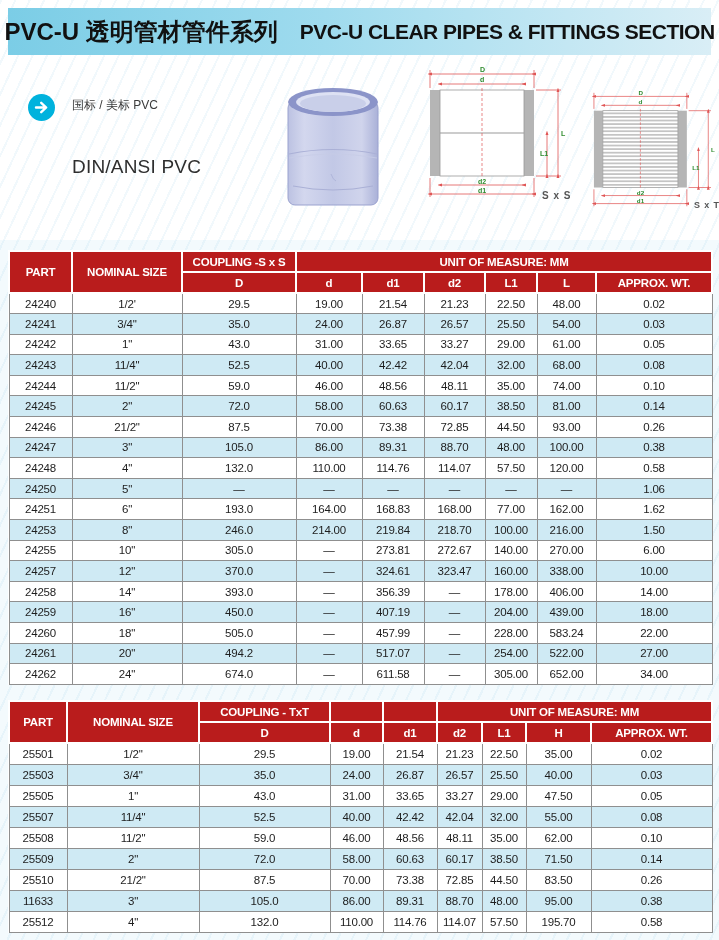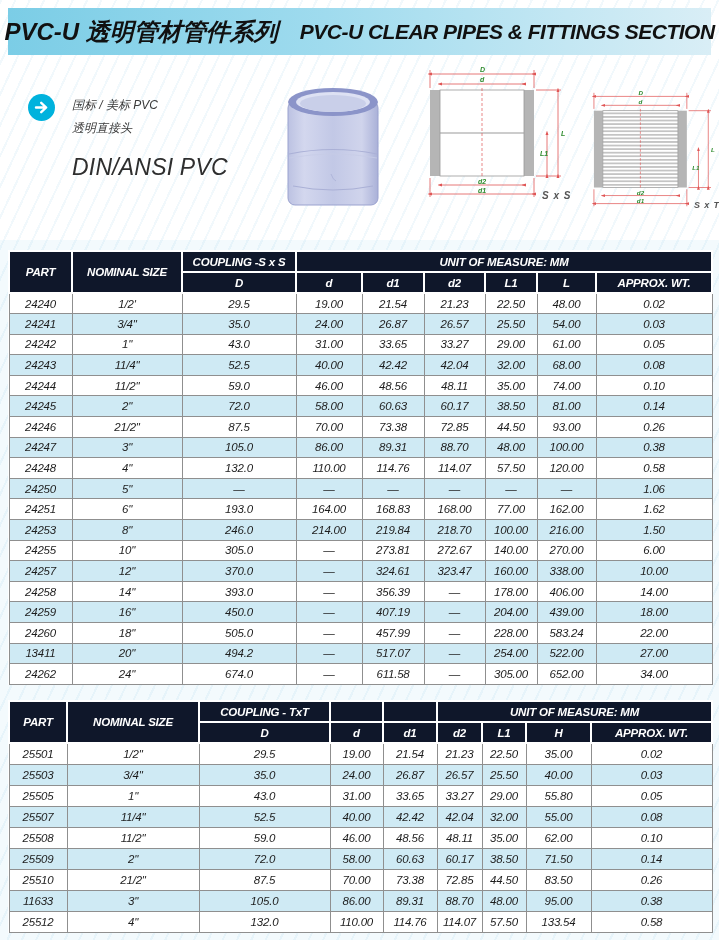--- a/index.html
+++ b/index.html
@@ -6,58 +6,57 @@
   html,body { width:719px; }
   body {
     font-family:"Liberation Sans", sans-serif;
     background:#ffffff;
   }
   .page {
     position:relative; width:719px; height:940px; overflow:hidden;
     background:
       repeating-linear-gradient(115deg, rgba(120,190,225,0.10) 0 2px, rgba(255,255,255,0) 2px 13px),
       linear-gradient(180deg,#ffffff 0 240px,#f3fafd 240px 100%);
-    font-style: italic;
   }
 
   
   .banner {
     position:absolute; left:8px; top:8px; width:703px; height:47px;
     background:linear-gradient(90deg,#7bcde6 0%, #9fdbee 45%, #d9eef6 100%);
     display:flex; align-items:center; justify-content:center; white-space:nowrap;
   }
   .banner .cn { font-size:24px; font-weight:bold; color:#111; letter-spacing:0px; }
   .banner .en { font-size:21px; font-weight:bold; color:#111; margin-left:22px; letter-spacing:-0.5px; }
 
   
   .arrow-badge {
     position:absolute; left:28px; top:94px; width:27px; height:27px; border-radius:50%;
     background:#00b2dd; display:flex; align-items:center; justify-content:center;
   }
   .intro-cn { position:absolute; left:72px; top:94px; font-size:12px; color:#3a3a3a; line-height:23px; }
-  .intro-en { position:absolute; left:72px; top:155px; font-size:23px; color:#2e2e2e; line-height:24px; letter-spacing:0.2px; }
+  .intro-en { position:absolute; left:72px; top:155px; font-size:19px; color:#2e2e2e; line-height:24px; letter-spacing:0.2px; }
 
   
   .photo   { position:absolute; left:283px; top:82px; }
   .diag1   { position:absolute; left:420px; top:64px; }
   .diag2   { position:absolute; left:585px; top:80px; }
   .diag-caption { font-size:10px; fill:#555; font-weight:bold; letter-spacing:1px; }
   .dim-letter { font-size:7px; fill:#2e8b2e; font-weight:bold; }
   .dim-line { stroke:#e05555; stroke-width:0.8; fill:none; }
   .dash-center { stroke:#e05555; stroke-width:0.7; stroke-dasharray:3 2; }
 
   
   table {
     position:absolute; left:8px; width:703px; border-collapse:collapse; table-layout:fixed;
     background:#fff; border:1px solid #777;
   }
   #table1 { top:250px; }
   #table2 { top:700px; }
   th {
-    background:#0f172a; color:#fff; font-weight:bold; font-size:11.5px;
+    background:#b91c1c; color:#fff; font-weight:bold; font-size:11.5px;
     border:2px solid #fff; height:21px; text-align:center; letter-spacing:-0.2px;
     padding:0 1px; overflow:hidden; white-space:nowrap;
   }
   td {
     border:1px solid #8f8f8f; font-size:11.5px; color:#1d1d1d; text-align:center;
     height:20.6px; letter-spacing:-0.2px; padding:0 1px; white-space:nowrap; overflow:hidden;
   }
   #table2 td { height:21px; }
   tr.alt td { background:#cfeaf4; }
 </style>
@@ -71,21 +70,20 @@
     <span class="en">PVC-U CLEAR PIPES &amp; FITTINGS SECTION</span>
   </div>
 
   <div class="arrow-badge">
     <svg width="17" height="17" viewBox="0 0 17 17">
       <path d="M3 8.5 H12.2 M8.2 3.8 L13.2 8.5 L8.2 13.2" stroke="#fff" stroke-width="2.4" fill="none" stroke-linecap="round" stroke-linejoin="round"></path>
     </svg>
   </div>
   <div class="intro-cn">
     <div>国标 / 美标 PVC</div>
-    <div>透明直接头</div>
   </div>
   <div class="intro-en">
     <div>DIN/ANSI PVC</div>
   </div>
 
   <div class="photo">
     <svg width="100" height="130" viewBox="0 0 100 130">
       <defs>
         <linearGradient id="bodyG" x1="0" y1="0" x2="1" y2="0">
           <stop offset="0" stop-color="#bcc2e2"></stop>
@@ -392,21 +390,21 @@
           <td>18"</td>
           <td>505.0</td>
           <td>—</td>
           <td>457.99</td>
           <td>—</td>
           <td>228.00</td>
           <td>583.24</td>
           <td>22.00</td>
         </tr>
         <tr class="alt">
-          <td>13411</td>
+          <td>24261</td>
           <td>20"</td>
           <td>494.2</td>
           <td>—</td>
           <td>517.07</td>
           <td>—</td>
           <td>254.00</td>
           <td>522.00</td>
           <td>27.00</td>
         </tr>
         <tr>
@@ -478,21 +476,21 @@
           <td>0.03</td>
         </tr>
         <tr>
           <td>25505</td>
           <td>1"</td>
           <td>43.0</td>
           <td>31.00</td>
           <td>33.65</td>
           <td>33.27</td>
           <td>29.00</td>
-          <td>55.80</td>
+          <td>47.50</td>
           <td>0.05</td>
         </tr>
         <tr class="alt">
           <td>25507</td>
           <td>11/4"</td>
           <td>52.5</td>
           <td>40.00</td>
           <td>42.42</td>
           <td>42.04</td>
           <td>32.00</td>
@@ -544,19 +542,19 @@
           <td>0.38</td>
         </tr>
         <tr>
           <td>25512</td>
           <td>4"</td>
           <td>132.0</td>
           <td>110.00</td>
           <td>114.76</td>
           <td>114.07</td>
           <td>57.50</td>
-          <td>133.54</td>
+          <td>195.70</td>
           <td>0.58</td>
         </tr>
       </tbody>
   </table>
 
 </div>
 
 </body></html>

